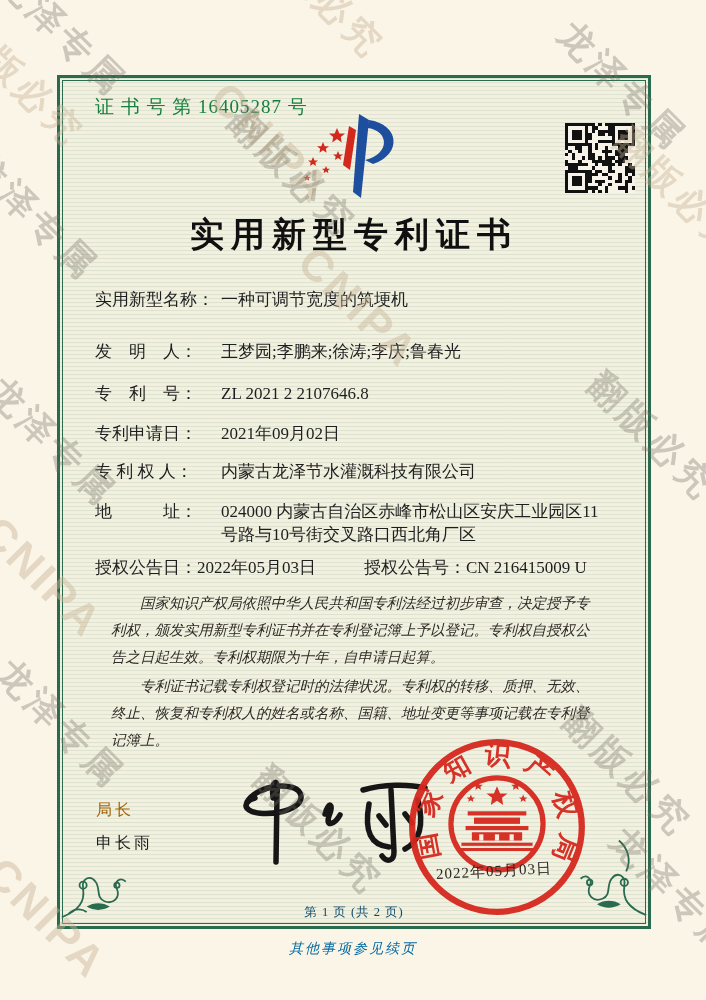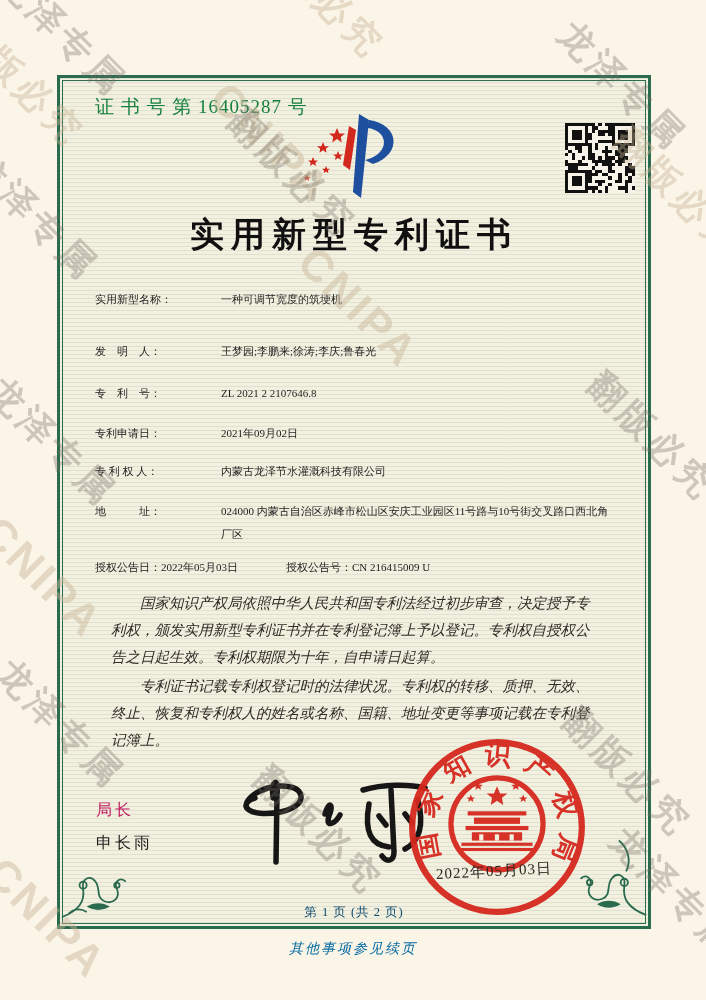--- a/index.html
+++ b/index.html
@@ -23,34 +23,34 @@
   .panel::before{content:"";position:absolute;inset:2px;border:1px solid #2a6a4e;pointer-events:none;}
 
   .abs{position:absolute;z-index:10;}
 
   .cert-no{left:95px;top:94px;font-size:19px;letter-spacing:1px;color:#15803d;}
   .logo{left:293px;top:110px;width:124px;height:98px;}
   .qr{left:565px;top:123px;width:70px;height:70px;}
   .title{left:57px;top:212px;width:594px;text-align:center;font-size:34px;font-weight:bold;
          letter-spacing:7px;color:#101010;}
 
-  .fields{left:95px;top:288px;width:514px;font-size:11px;color:#1e1e1e;}
+  .fields{left:95px;top:288px;width:514px;font-size:17px;color:#1e1e1e;}
   .field-row{display:flex;line-height:23px;}
   .f-label{width:126px;flex:none;}
   .f-value{flex:1;}
   .mb1{margin-bottom:29px}.mb2{margin-bottom:19px}.mb3{margin-bottom:17px}
   .mb4{margin-bottom:15px}.mb5{margin-bottom:17px}.mb6{margin-bottom:10px}
   .grant-row{display:flex;gap:48px;line-height:23px;}
   .grant-row .pair{display:flex;}
 
   .paras{left:95px;top:590px;width:514px;font-size:14.5px;line-height:1.85;
          color:#2e2a26;font-style:italic;}
   .paras p{margin:0 16px 3px;text-indent:2em;}
 
-  .signer-title{left:96px;top:800px;font-size:16px;letter-spacing:3px;color:#be185d;}
+  .signer-title{left:96px;top:800px;font-size:16px;letter-spacing:3px;color:#a16207;}
   .signer-name{left:96px;top:833px;font-size:16px;letter-spacing:3px;color:#1c1c1c;}
   .signature{left:213px;top:760px;width:238px;height:120px;z-index:11;}
 
   .seal{left:408px;top:738px;width:178px;height:178px;z-index:12;opacity:.95;}
   .seal-date{left:436px;top:860px;width:190px;font-size:15px;letter-spacing:1px;
              color:#2c2420;transform:rotate(-3deg);z-index:13;}
 
   .footer-page{left:57px;top:904px;width:594px;text-align:center;font-size:12.5px;
                letter-spacing:1px;color:#0c4a6e;z-index:10;}
   .cont-note{left:0;top:940px;width:706px;text-align:center;font-size:14px;

